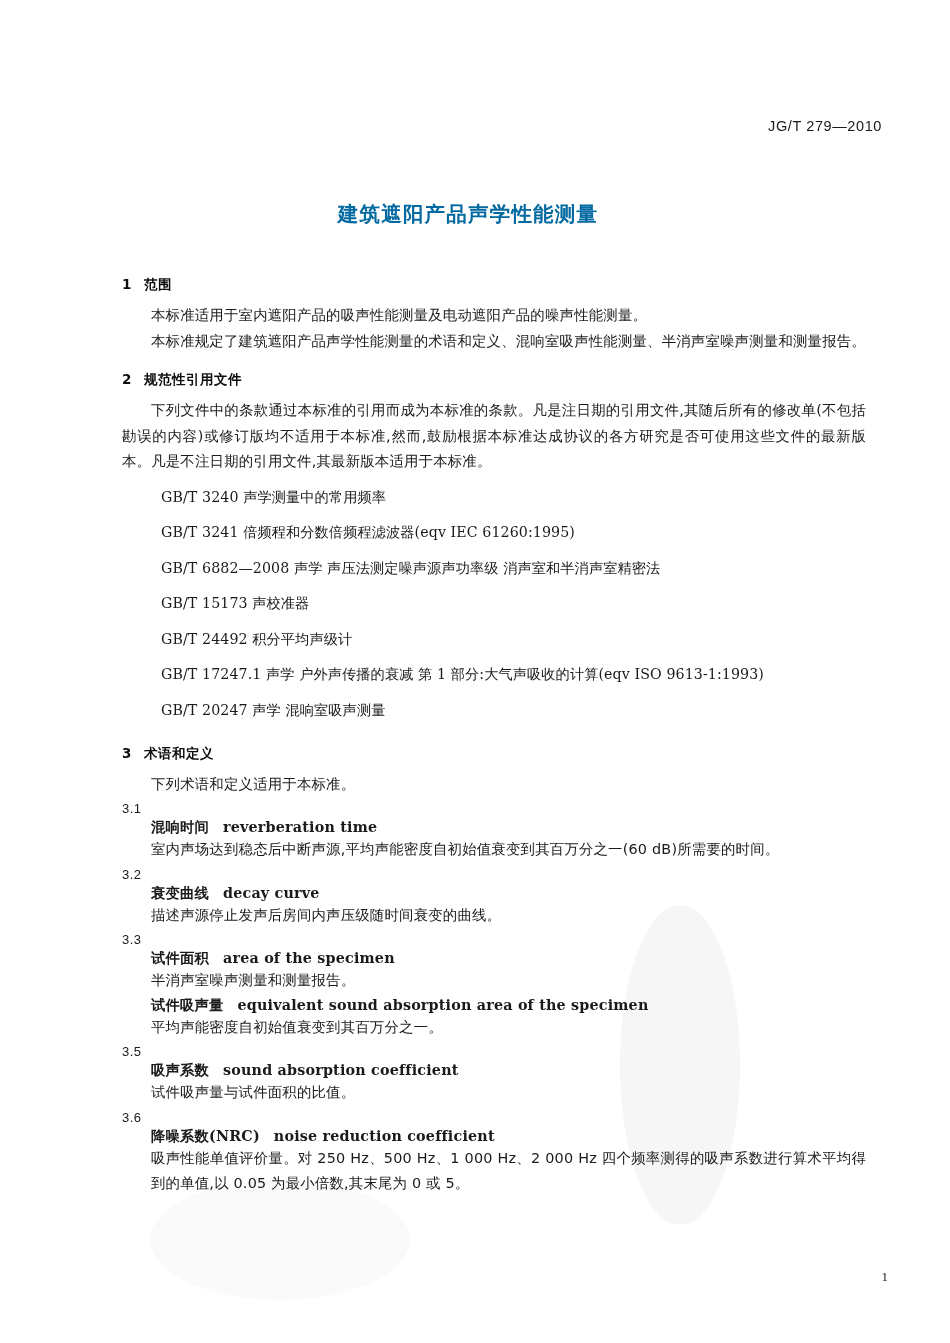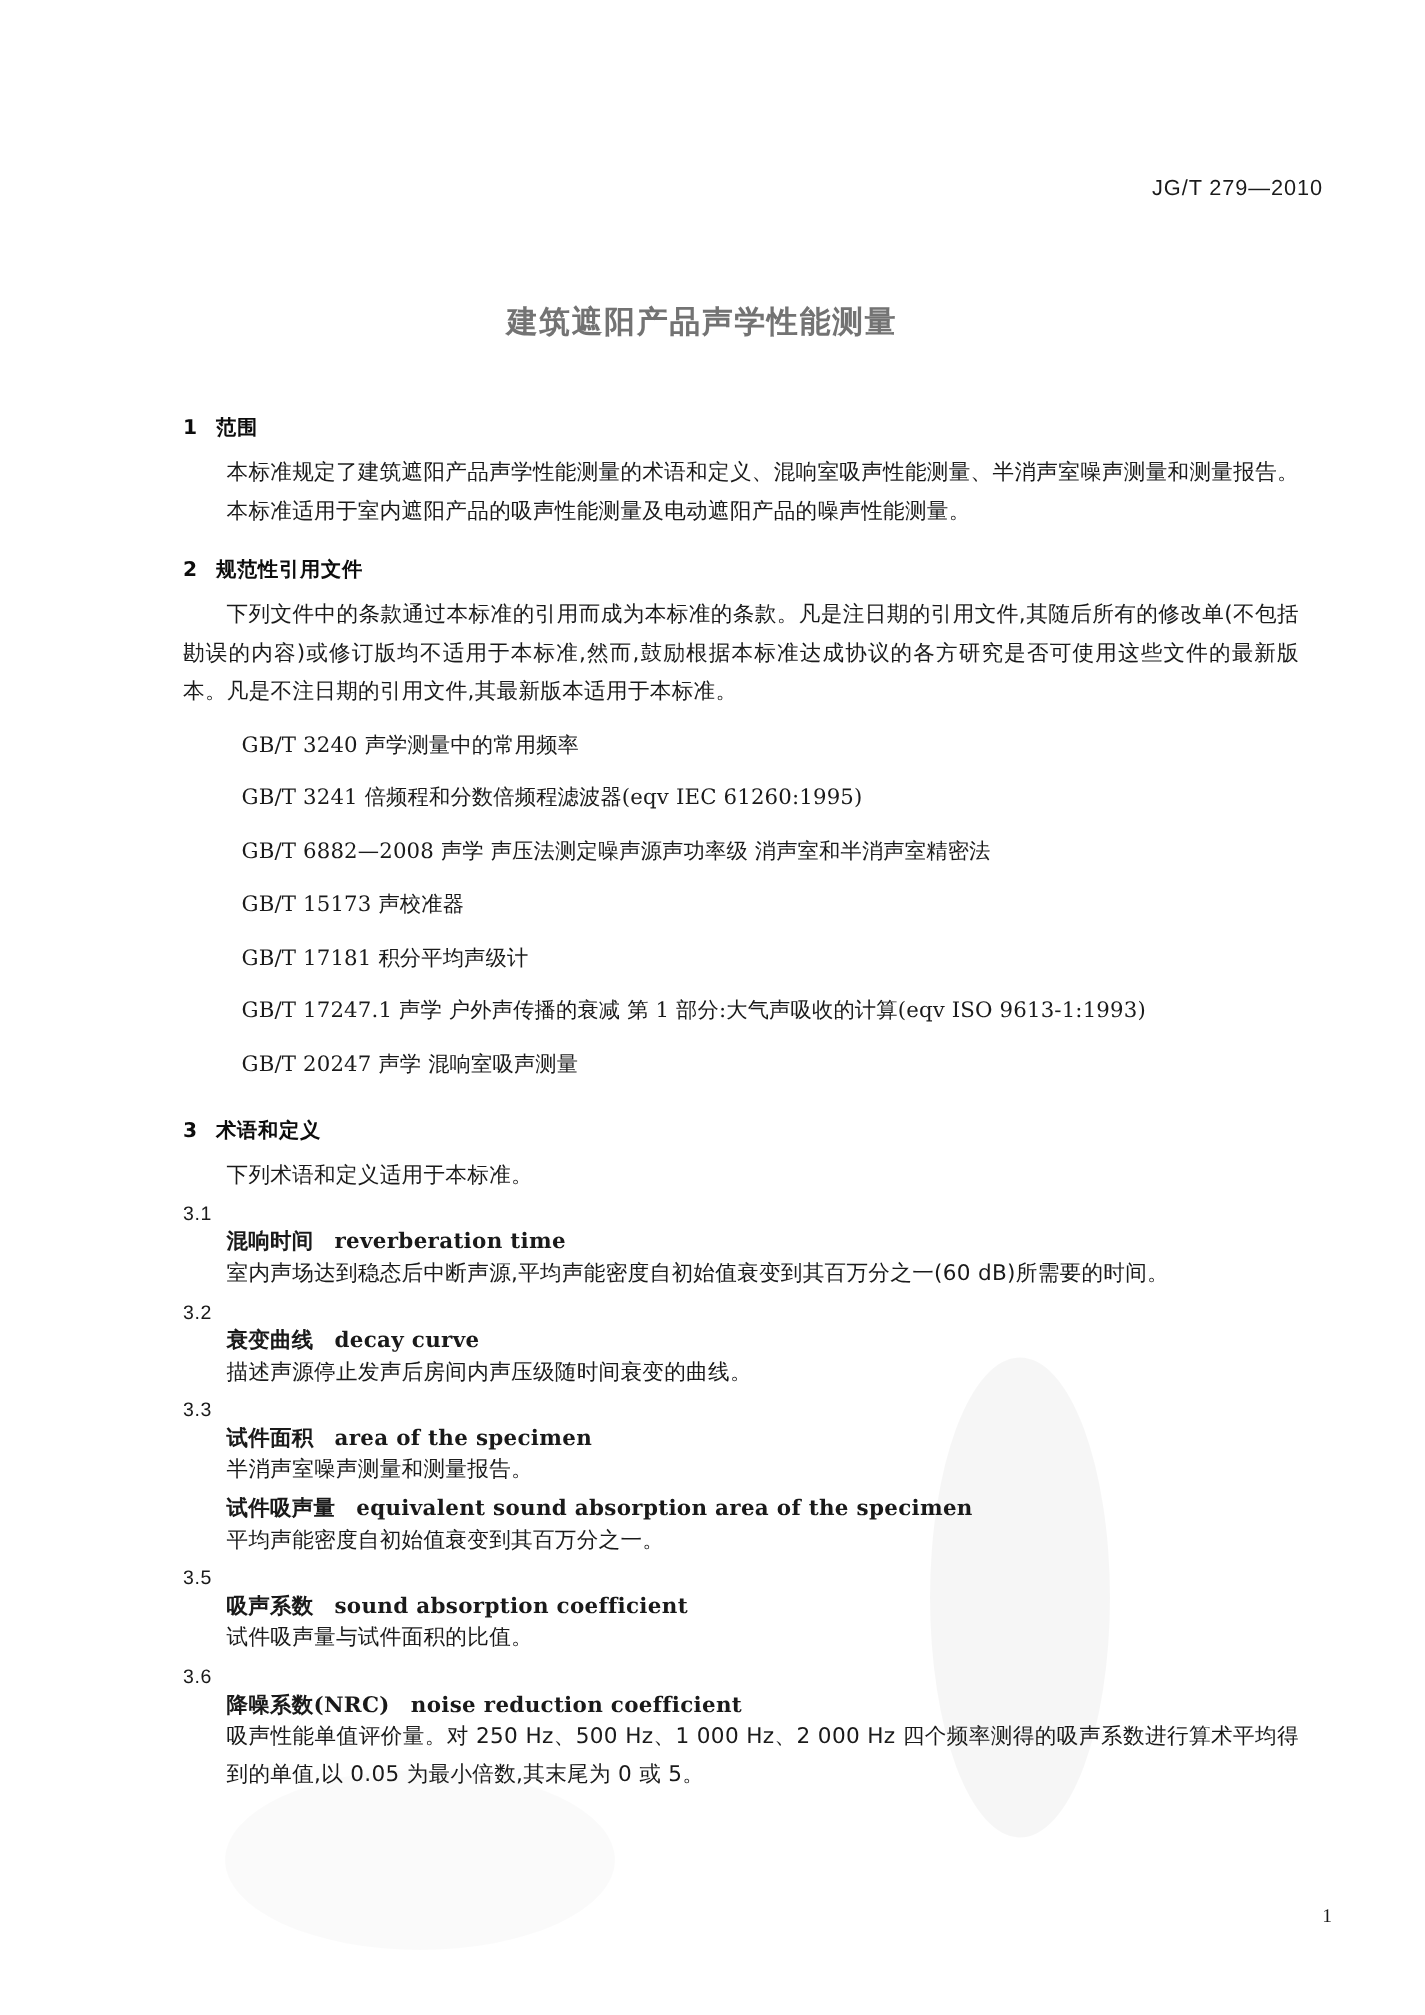--- a/index.html
+++ b/index.html
@@ -28,21 +28,21 @@
   .doc-title {
     position: absolute;
     top: 200px;
     left: 0;
     width: 936px;
     text-align: center;
     font-family: "DejaVu Sans", sans-serif;
     font-weight: bold;
     font-size: 20.5px;
     letter-spacing: 1.2px;
-    color: #737373;
+    color: #0369a1;
   }
   .content {
     position: absolute;
     top: 276px;
     left: 122px;
     width: 744px;
   }
   .sec-head {
     font-family: "DejaVu Sans", sans-serif;
     font-weight: bold;
@@ -131,34 +131,34 @@
 
   <div class="header-code">JG/T 279—2010</div>
 
   <div class="doc-title">建筑遮阳产品声学性能测量</div>
 
   <div class="content">
 
     <div class="sec-head">
       <span class="num">1</span><span>范围</span>
     </div>
+    <p class="para">本标准适用于室内遮阳产品的吸声性能测量及电动遮阳产品的噪声性能测量。</p>
     <p class="para">本标准规定了建筑遮阳产品声学性能测量的术语和定义、混响室吸声性能测量、半消声室噪声测量和测量报告。</p>
-    <p class="para">本标准适用于室内遮阳产品的吸声性能测量及电动遮阳产品的噪声性能测量。</p>
 
     <div class="gap-m"></div>
 
     <div class="sec-head">
       <span class="num">2</span><span>规范性引用文件</span>
     </div>
     <p class="para">下列文件中的条款通过本标准的引用而成为本标准的条款。凡是注日期的引用文件,其随后所有的修改单(不包括勘误的内容)或修订版均不适用于本标准,然而,鼓励根据本标准达成协议的各方研究是否可使用这些文件的最新版本。凡是不注日期的引用文件,其最新版本适用于本标准。</p>
     <p class="ref-line">GB/T 3240   声学测量中的常用频率</p>
     <p class="ref-line">GB/T 3241   倍频程和分数倍频程滤波器(eqv IEC 61260:1995)</p>
     <p class="ref-line">GB/T 6882—2008   声学   声压法测定噪声源声功率级   消声室和半消声室精密法</p>
     <p class="ref-line">GB/T 15173   声校准器</p>
-    <p class="ref-line">GB/T 17181   积分平均声级计</p>
+    <p class="ref-line">GB/T 24492   积分平均声级计</p>
     <p class="ref-line">GB/T 17247.1   声学   户外声传播的衰减   第 1 部分:大气声吸收的计算(eqv ISO 9613-1:1993)</p>
     <p class="ref-line">GB/T 20247   声学   混响室吸声测量</p>
 
     <div class="gap-s"></div>
 
     <div class="sec-head">
       <span class="num">3</span><span>术语和定义</span>
     </div>
     <p class="para">下列术语和定义适用于本标准。</p>
 

